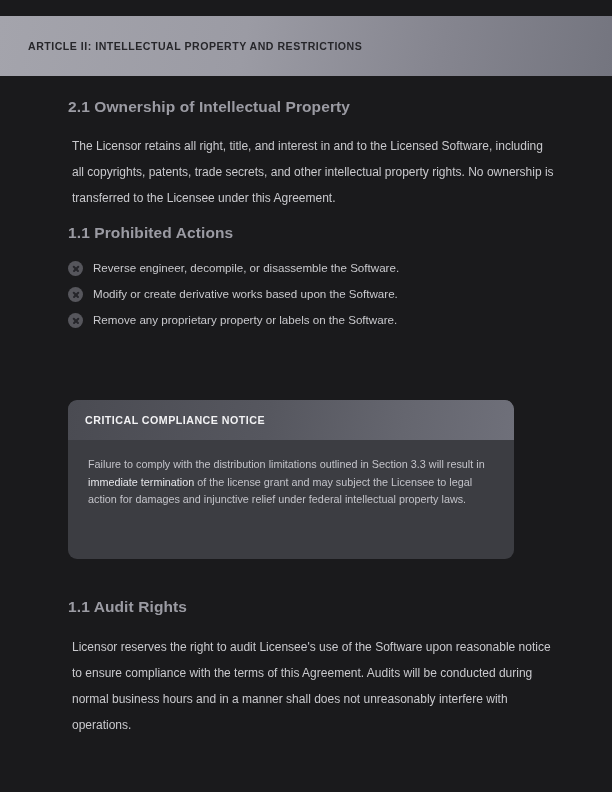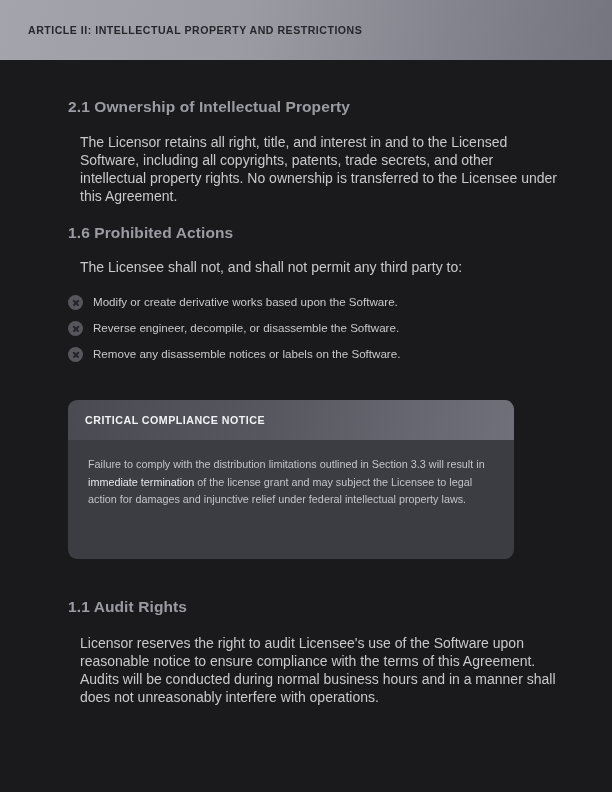--- a/index.html
+++ b/index.html
@@ -12,21 +12,21 @@
     background: #1a1a1c;
     font-family: "Liberation Sans", sans-serif;
     overflow: hidden;
     position: relative;
   }
 
   
   .article-header {
     position: absolute;
     left: 0;
-    top: 0;
+    top: 16px;
     width: 612px;
     height: 60px;
     background: linear-gradient(100deg, #a4a4ac 0%, #9b9ba4 40%, #85858f 72%, #74757f 100%);
     display: flex;
     align-items: center;
   }
   .article-header-title {
     margin-left: 28px;
     font-family: "Liberation Sans Narrow", "Liberation Sans", sans-serif;
     font-size: 11.5px;
@@ -54,24 +54,24 @@
   }
   .section-heading {
     font-size: 15.5px;
     font-weight: bold;
     color: #9b9ba3;
     letter-spacing: 0.1px;
     margin: 0 0 0 0;
     white-space: nowrap;
   }
   .section-para {
-    font-size: 14px;
-    line-height: 18px;
+    font-size: 12px;
+    line-height: 26px;
     color: #c9c9cd;
-    margin: 12px;
+    margin: 4px;
   }
 
   
   .sec-21 { top: 38px; }
   .sec-21 .section-para { margin-top: 17px; width: 482px; }
 
   
   .sec-22 { top: 164px; }
   .sec-22 .lead { margin-top: 16px; }
 
@@ -166,34 +166,33 @@
 </div>
 
 <div class="page-body">
 
   <div class="section sec-21">
     <h2 class="section-heading">2.1 Ownership of Intellectual Property</h2>
     <p class="section-para">The Licensor retains all right, title, and interest in and to the Licensed Software, including all copyrights, patents, trade secrets, and other intellectual property rights. No ownership is transferred to the Licensee under this Agreement.</p>
   </div>
 
   <div class="section sec-22">
-    <h2 class="section-heading">1.6 Prohibited Actions</h2>
-    <p class="section-para lead">The Licensee shall not, and shall not permit any third party to:</p>
+    <h2 class="section-heading">1.1 Prohibited Actions</h2>
     <ul class="prohibited-list">
+      <li class="prohibited-item">
+        <span class="x-circle-icon"></span>
+        <span class="prohibited-text">Reverse engineer, decompile, or disassemble the Software.</span>
+      </li>
       <li class="prohibited-item">
         <span class="x-circle-icon"></span>
         <span class="prohibited-text">Modify or create derivative works based upon the Software.</span>
       </li>
       <li class="prohibited-item">
         <span class="x-circle-icon"></span>
-        <span class="prohibited-text">Reverse engineer, decompile, or disassemble the Software.</span>
-      </li>
-      <li class="prohibited-item">
-        <span class="x-circle-icon"></span>
-        <span class="prohibited-text">Remove any disassemble notices or labels on the Software.</span>
+        <span class="prohibited-text">Remove any proprietary property or labels on the Software.</span>
       </li>
     </ul>
   </div>
 
   <div class="notice-box">
     <div class="notice-header">
       <div class="notice-header-title">CRITICAL COMPLIANCE NOTICE</div>
     </div>
     <div class="notice-body">
       <span>Failure to comply with the distribution limitations outlined in Section 3.3 will result in </span><span class="notice-strong">immediate termination</span><span> of the license grant and may subject the Licensee to legal action for damages and injunctive relief under federal intellectual property laws.</span>

